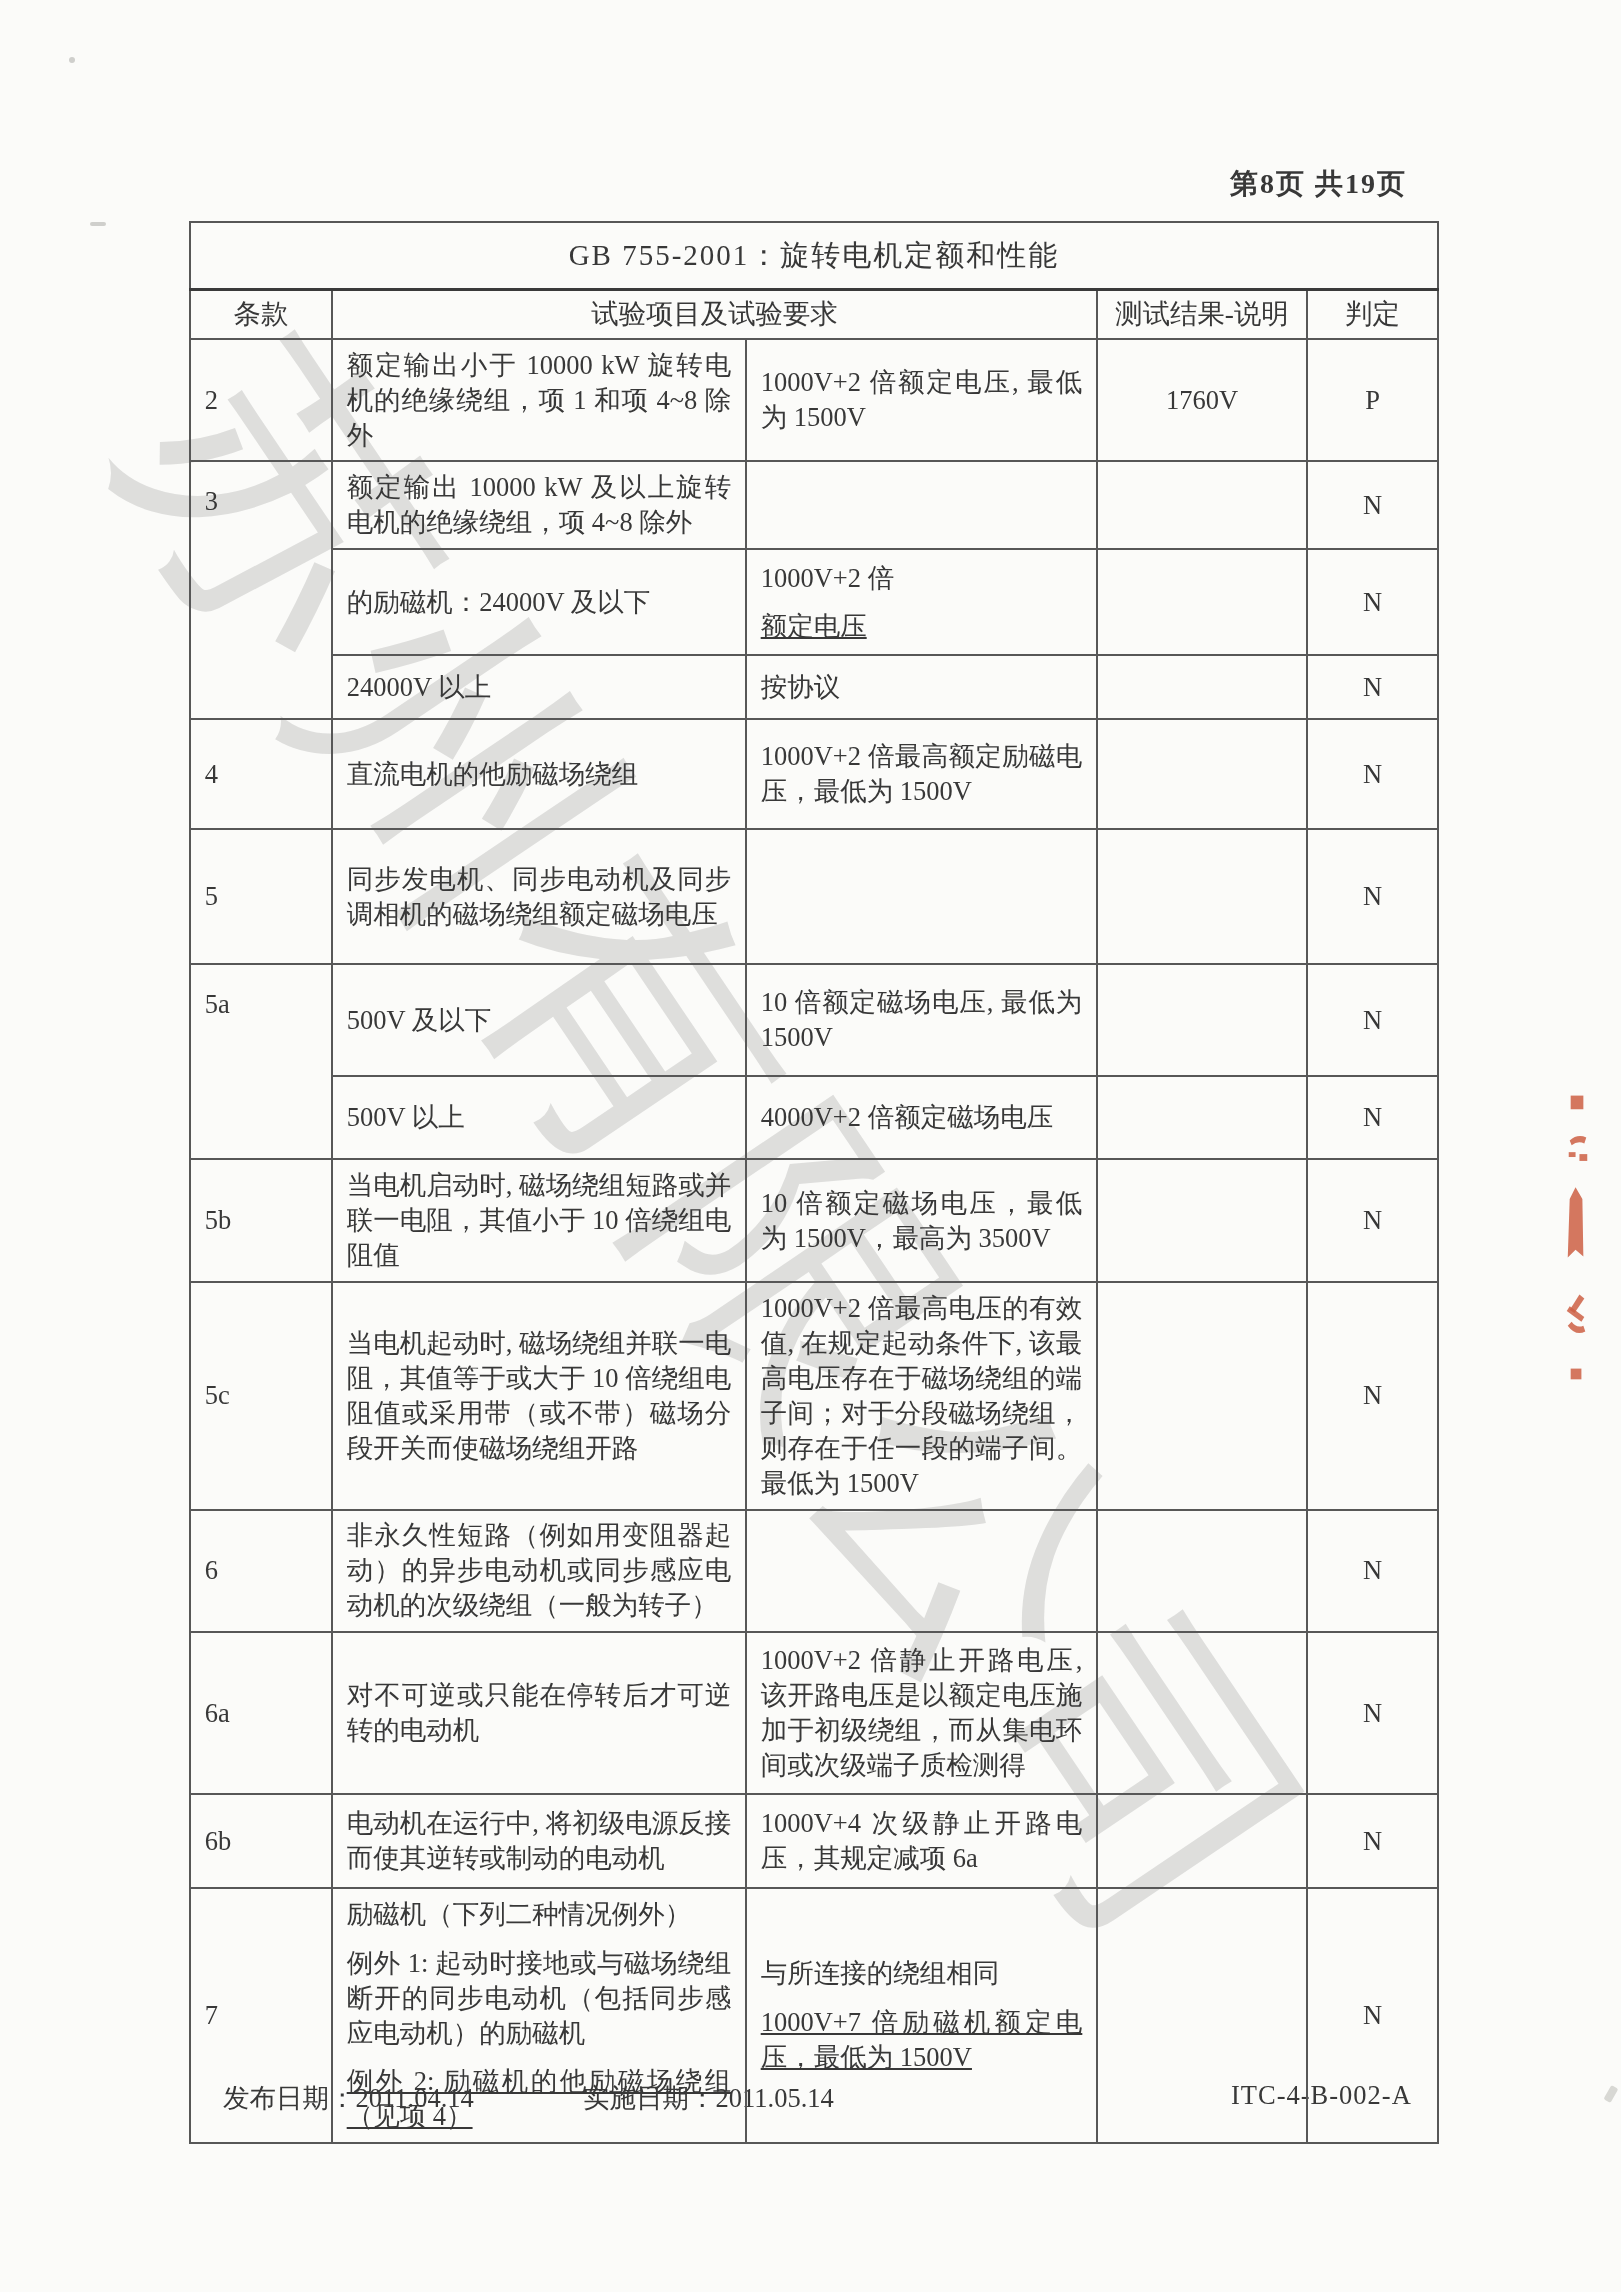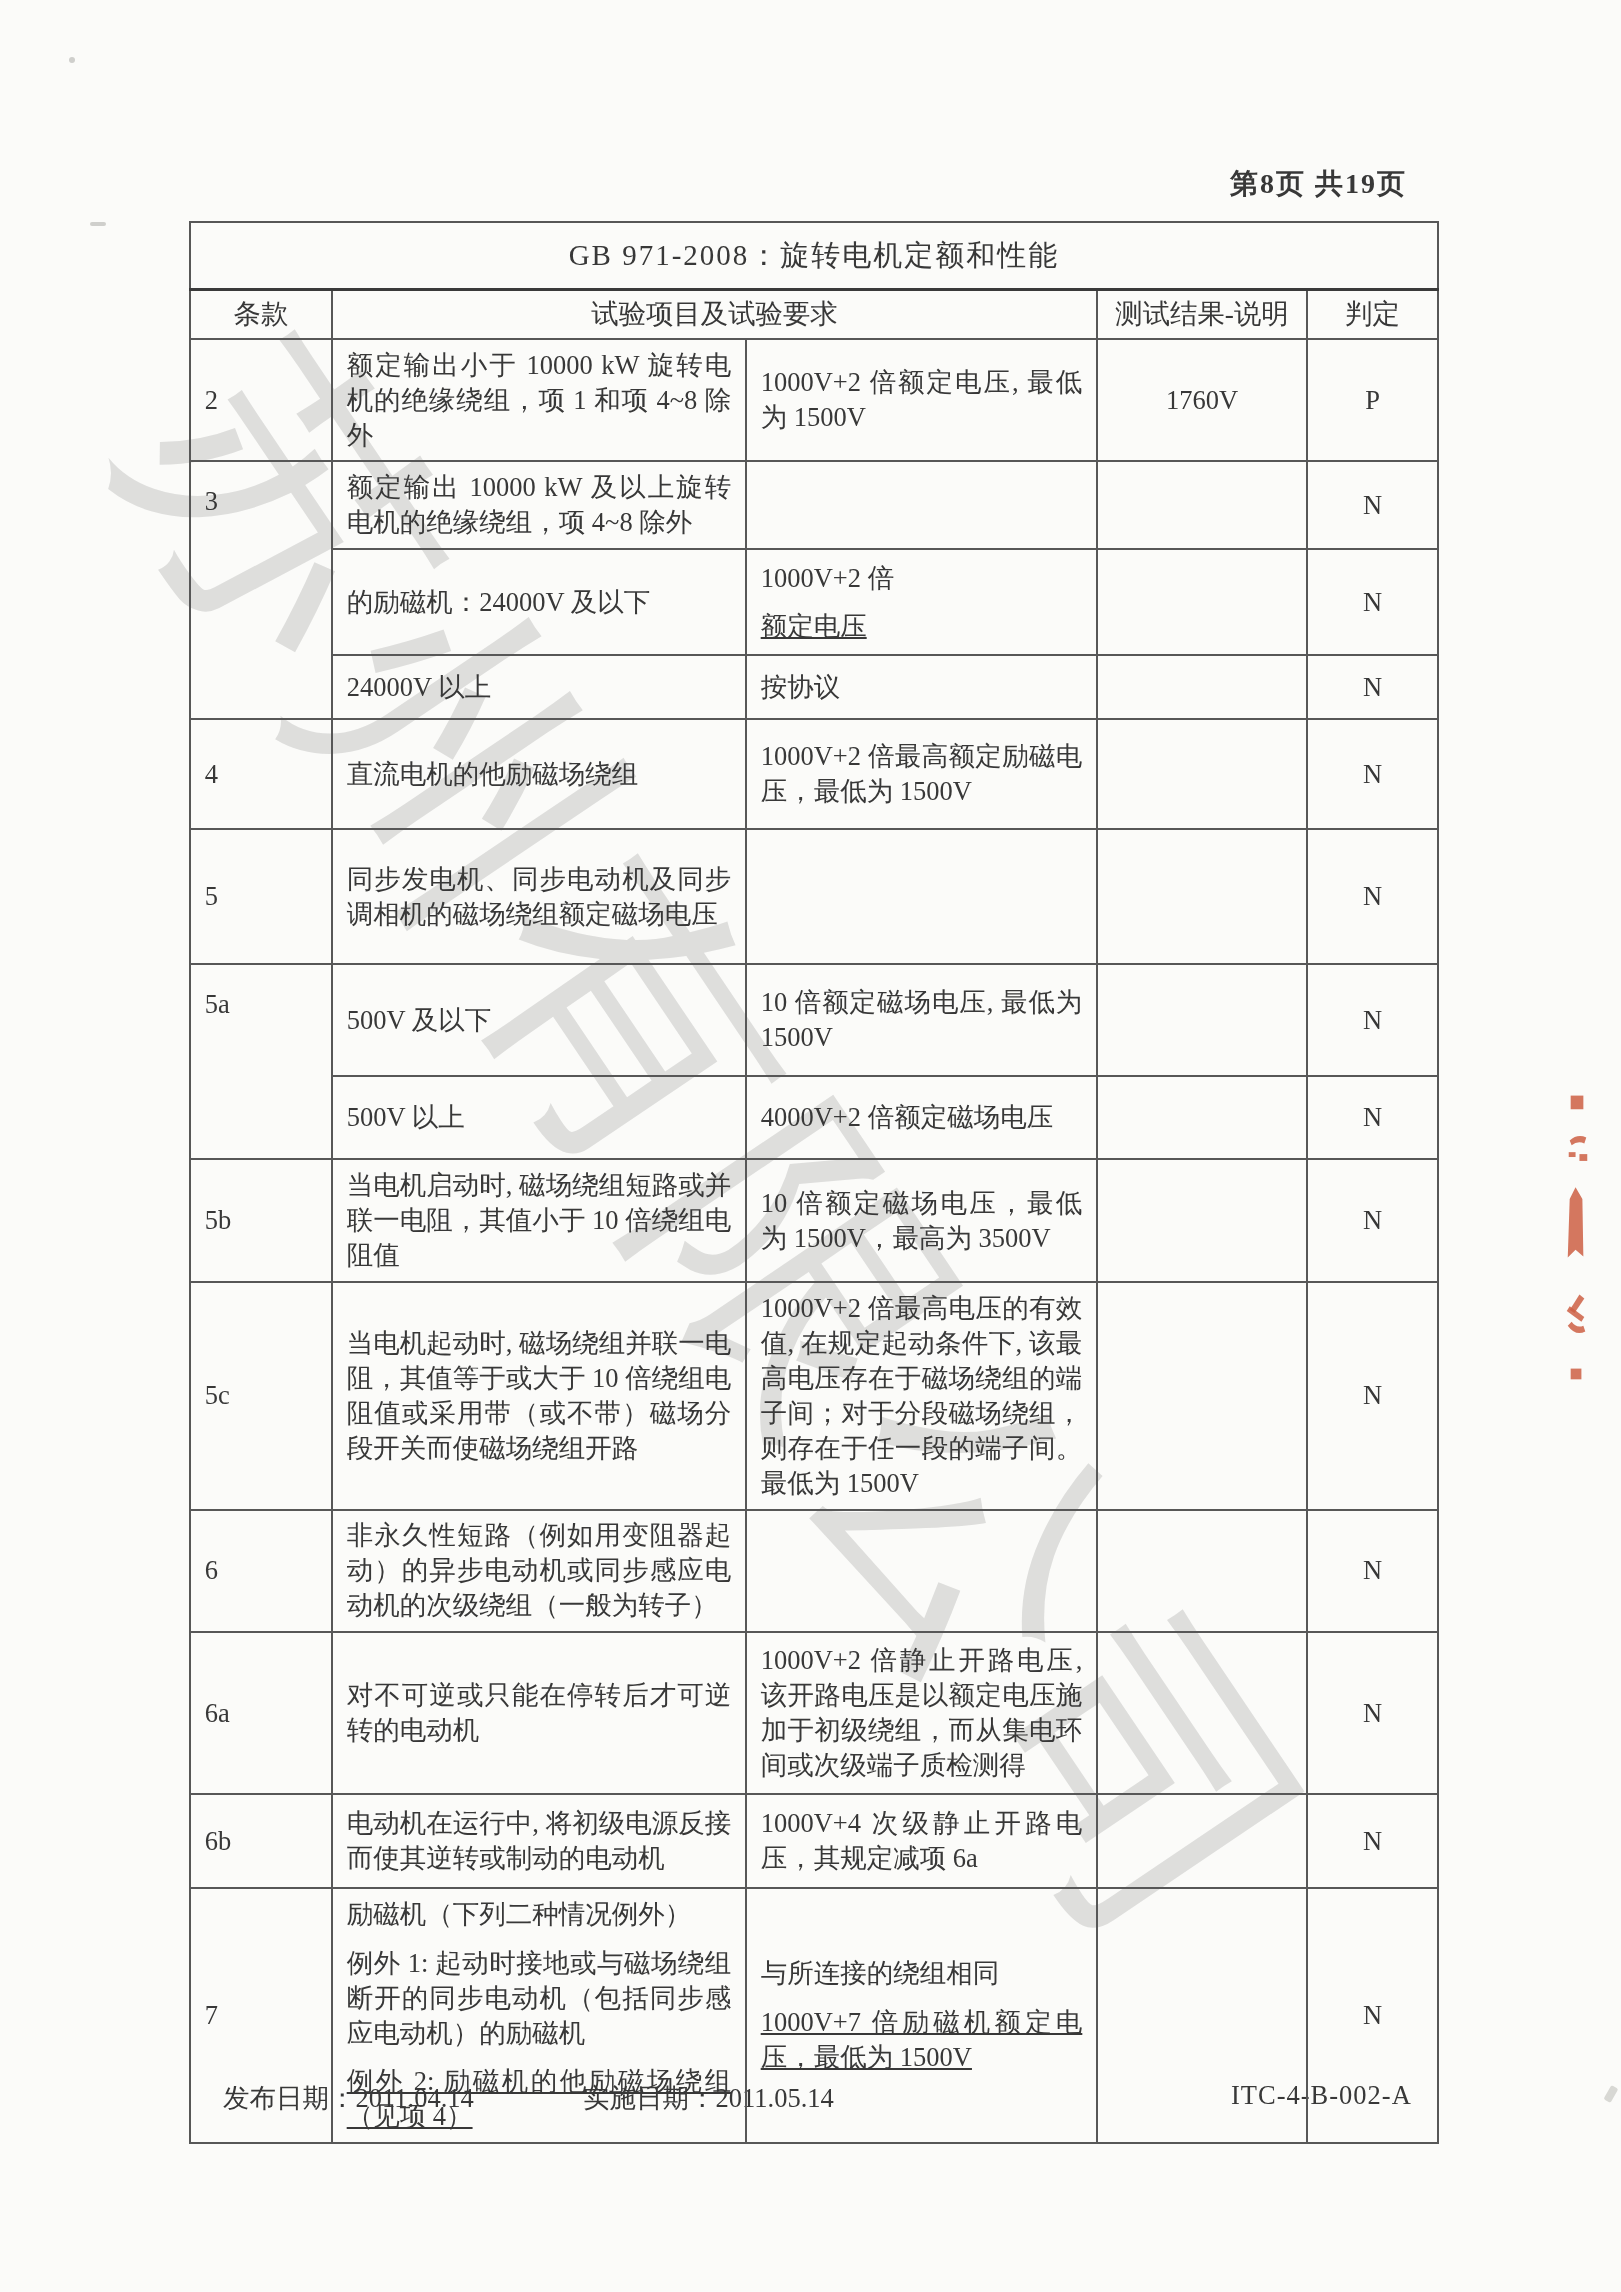--- a/index.html
+++ b/index.html
@@ -97,21 +97,21 @@
   <table class="report">
     <colgroup>
       <col style="width:142px">
         <col style="width:414px">
         <col style="width:351px">
         <col style="width:210px">
         <col style="width:131px">
     </colgroup>
     <thead>
       <tr class="title-row">
-        <th colspan="5">GB 971-2008：旋转电机定额和性能</th>
+        <th colspan="5">GB 755-2001：旋转电机定额和性能</th>
       </tr>
       <tr class="head-row">
         <th>条款</th>
         <th colspan="2">试验项目及试验要求</th>
         <th>测试结果-说明</th>
         <th>判定</th>
       </tr>
     </thead>
     <tbody>
         <tr style="height: 114px;">

